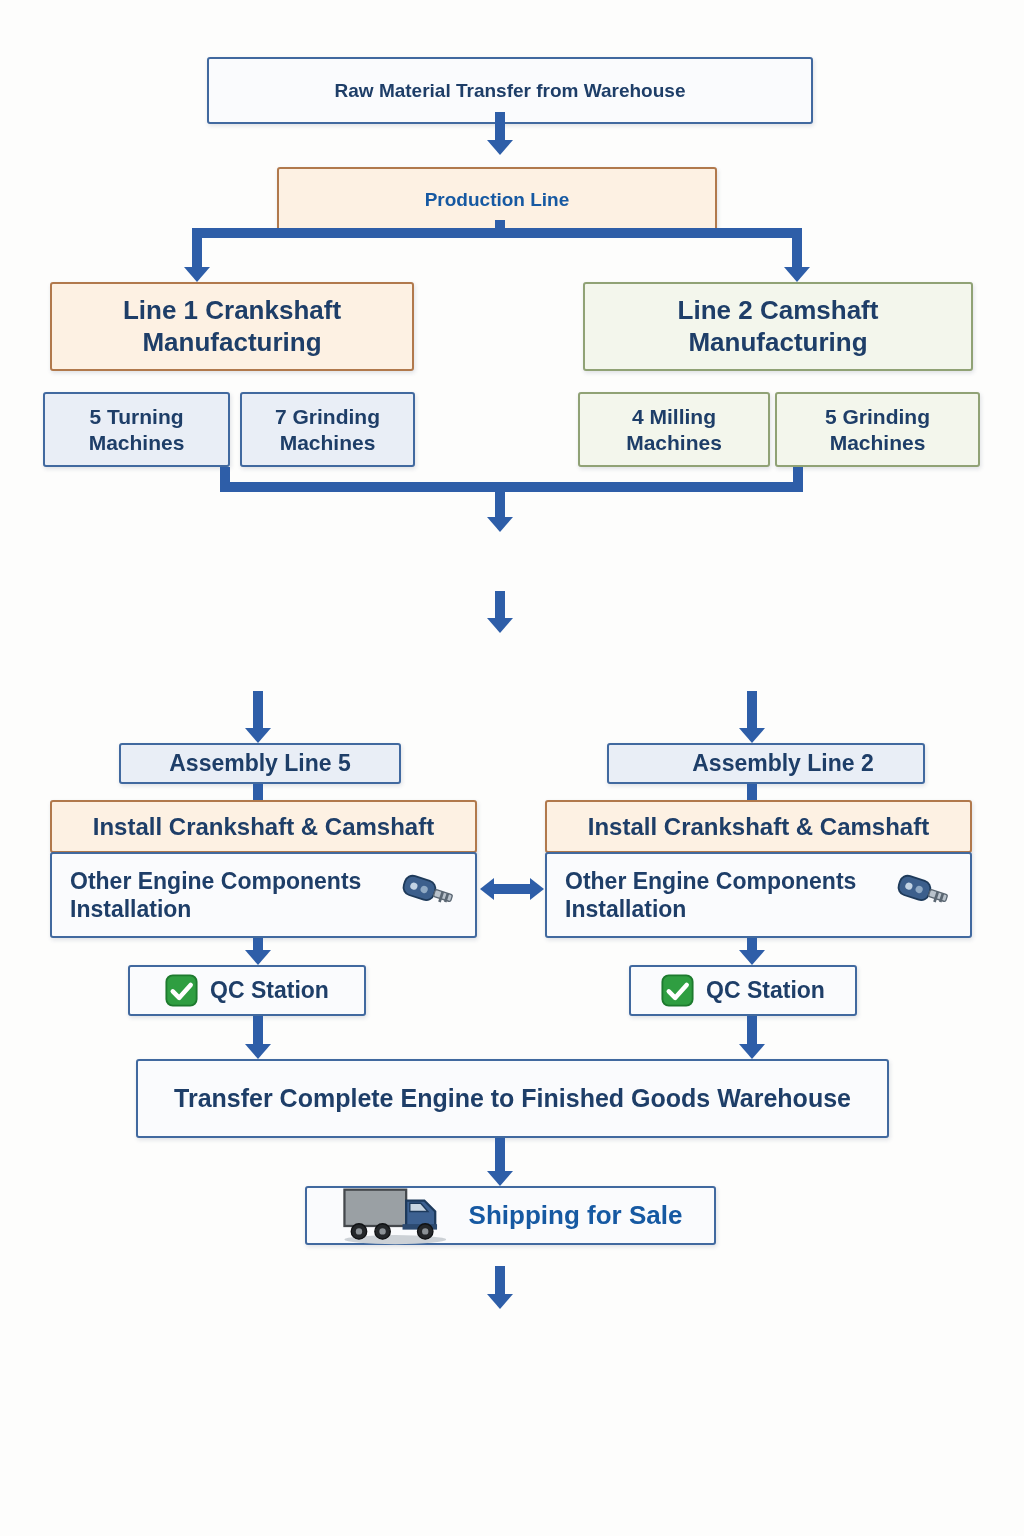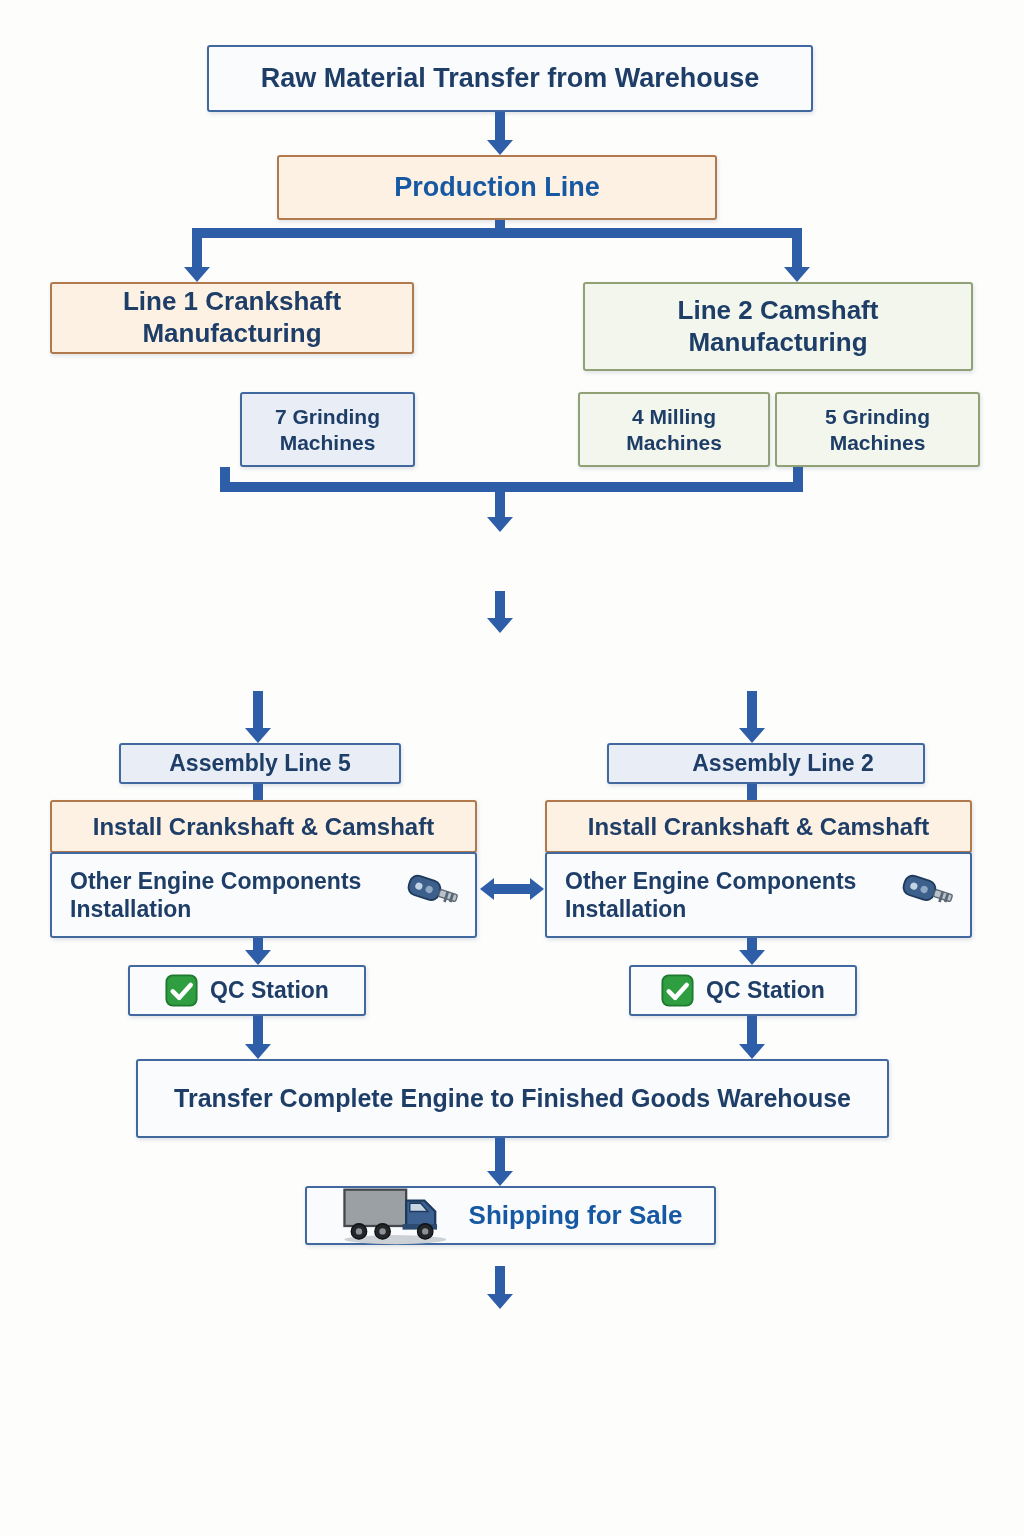--- a/index.html
+++ b/index.html
@@ -14,50 +14,51 @@
     background:#f8fafc; color:#1e3e68;
     display:flex; align-items:center; justify-content:center;
     text-align:center; font-weight:bold; line-height:1.22;
     box-shadow:1px 2px 4px rgba(40,60,90,0.14);
   }
   .peach { background:#fdf1e3; border-color:#b1794c; }
   .green { background:#f3f6ec; border-color:#90a275; }
   .bluefill { background:#e9eef6; border-color:#41699f; }
   .plain { background:#fafbfd; border-color:#41699f; }
   .blue-text { color:#1659a2; }
-  .fs27{font-size:27px;} .fs26{font-size:26px;} .fs25{font-size:25px;}
+  .fs27{font-size:19px;margin-top:12px;} .fs26{font-size:26px;} .fs25{font-size:25px;}
   .fs24{font-size:24px;} .fs23{font-size:23px;} .fs21{font-size:21px;}
   .vline { position:absolute; width:10px; background:#2e5ea8; }
   .hline { position:absolute; height:10px; background:#2e5ea8; }
   .head-down { position:absolute; width:0; height:0;
     border-left:13px solid transparent; border-right:13px solid transparent;
     border-top:15px solid #2e5ea8; }
   .head-left { position:absolute; width:0; height:0;
     border-top:11px solid transparent; border-bottom:11px solid transparent;
     border-right:14px solid #2e5ea8; }
   .head-right { position:absolute; width:0; height:0;
     border-top:11px solid transparent; border-bottom:11px solid transparent;
     border-left:14px solid #2e5ea8; }
   .row { flex-direction:row; gap:12px; }
-  .comp-box { justify-content:space-between; text-align:left; padding:0 12px 0 18px; }
+  .comp-box { justify-content:flex-start; text-align:left; padding:0 12px 0 18px; }
   .comp-text { flex:1; max-width:330px; }
 </style>
 </head>
 <body>
 
 <div id="canvas">
 
   <div class="node plain fs27" style="left:207px; top:45px; width:606px; height:67px;">Raw Material Transfer from Warehouse</div>
 
   <div class="node peach fs27 blue-text" style="left:277px; top:155px; width:440px; height:65px;">Production Line</div>
 
-  <div class="node peach fs26" style="left:50px; top:282px; width:364px; height:72px; padding:8px 12px;">Line 1 Crankshaft Manufacturing</div>
+  <div class="node peach fs26" style="left:50px; top:282px; width:364px; height:89px; padding:8px 12px;">Line 1 Crankshaft Manufacturing</div>
 
   <div class="node green fs26" style="left:583px; top:282px; width:390px; height:89px; padding:0 40px;">Line 2 Camshaft Manufacturing</div>
 
+  <div class="node bluefill fs21" style="left:43px; top:392px; width:187px; height:75px; padding:0 30px;">5 Turning Machines</div>
 
   <div class="node bluefill fs21" style="left:240px; top:392px; width:175px; height:75px; padding:0 26px;">7 Grinding Machines</div>
 
   <div class="node green fs21" style="left:578px; top:392px; width:192px; height:75px; padding:0 38px;">4 Milling Machines</div>
 
   <div class="node green fs21" style="left:775px; top:392px; width:205px; height:75px; padding:0 40px;">5 Grinding Machines</div>
 
 
 
   <div class="node bluefill fs23" style="left:119px; top:743px; width:282px; height:41px;">Assembly Line 5</div>

